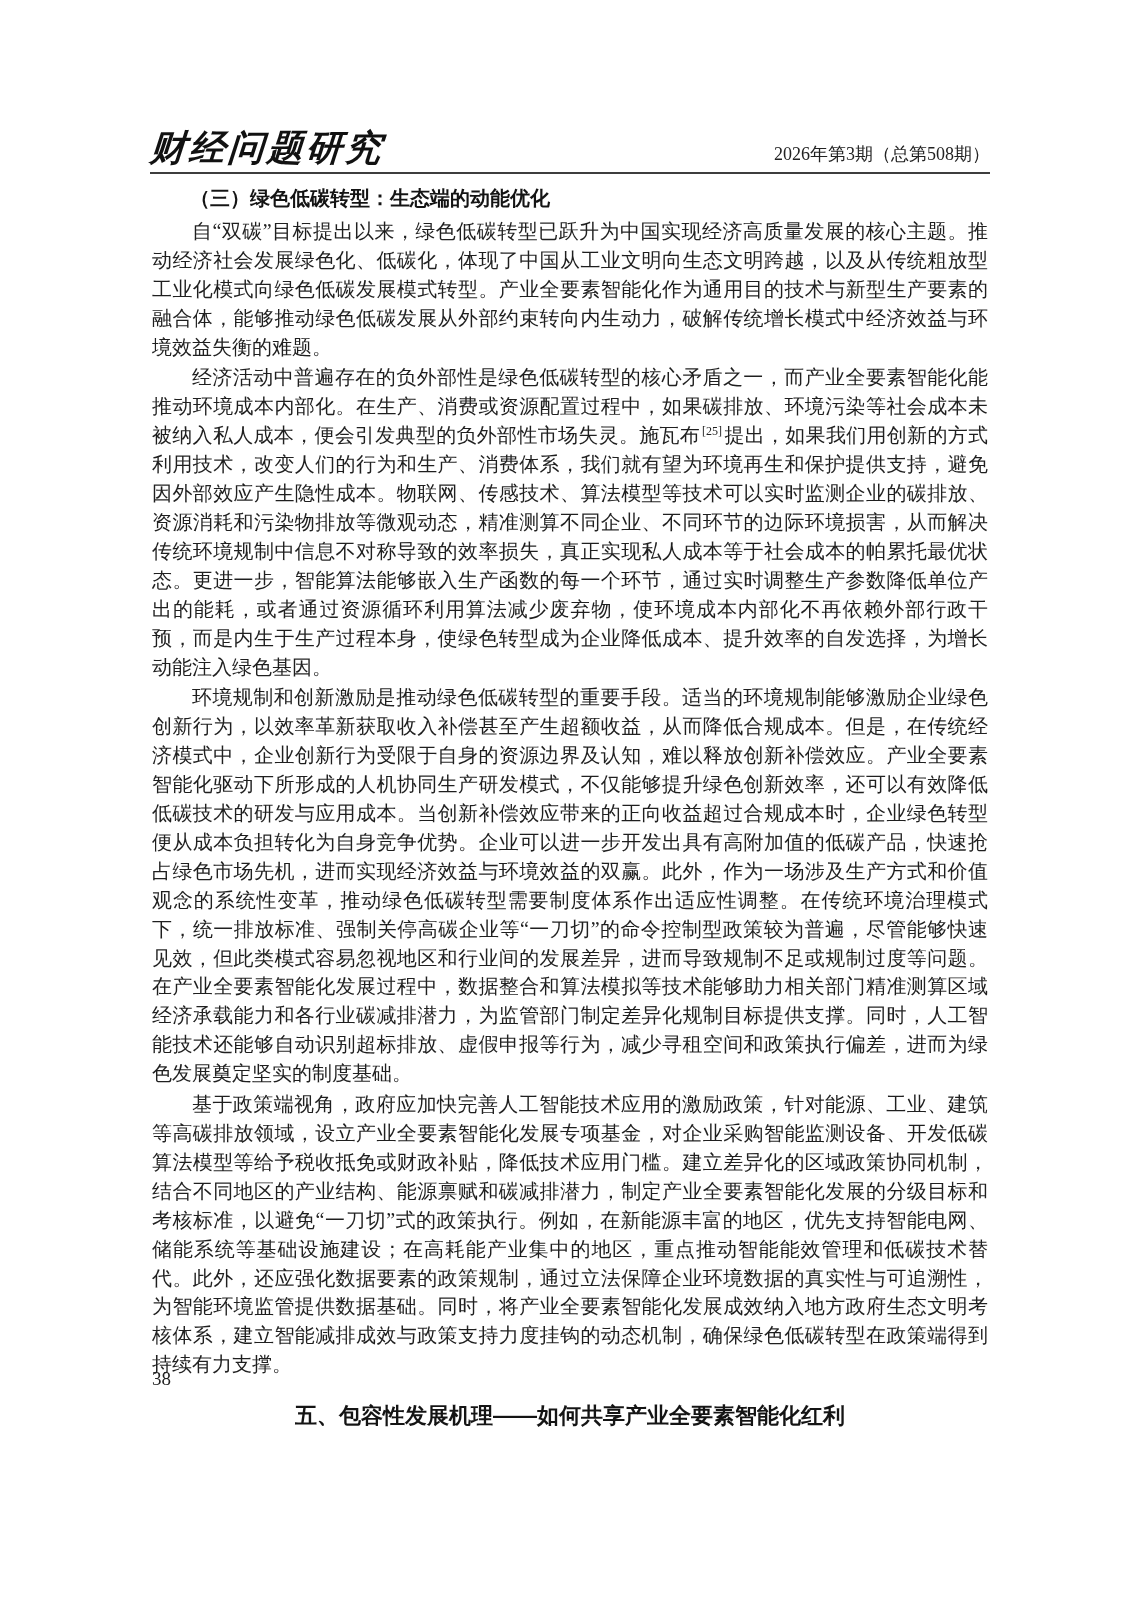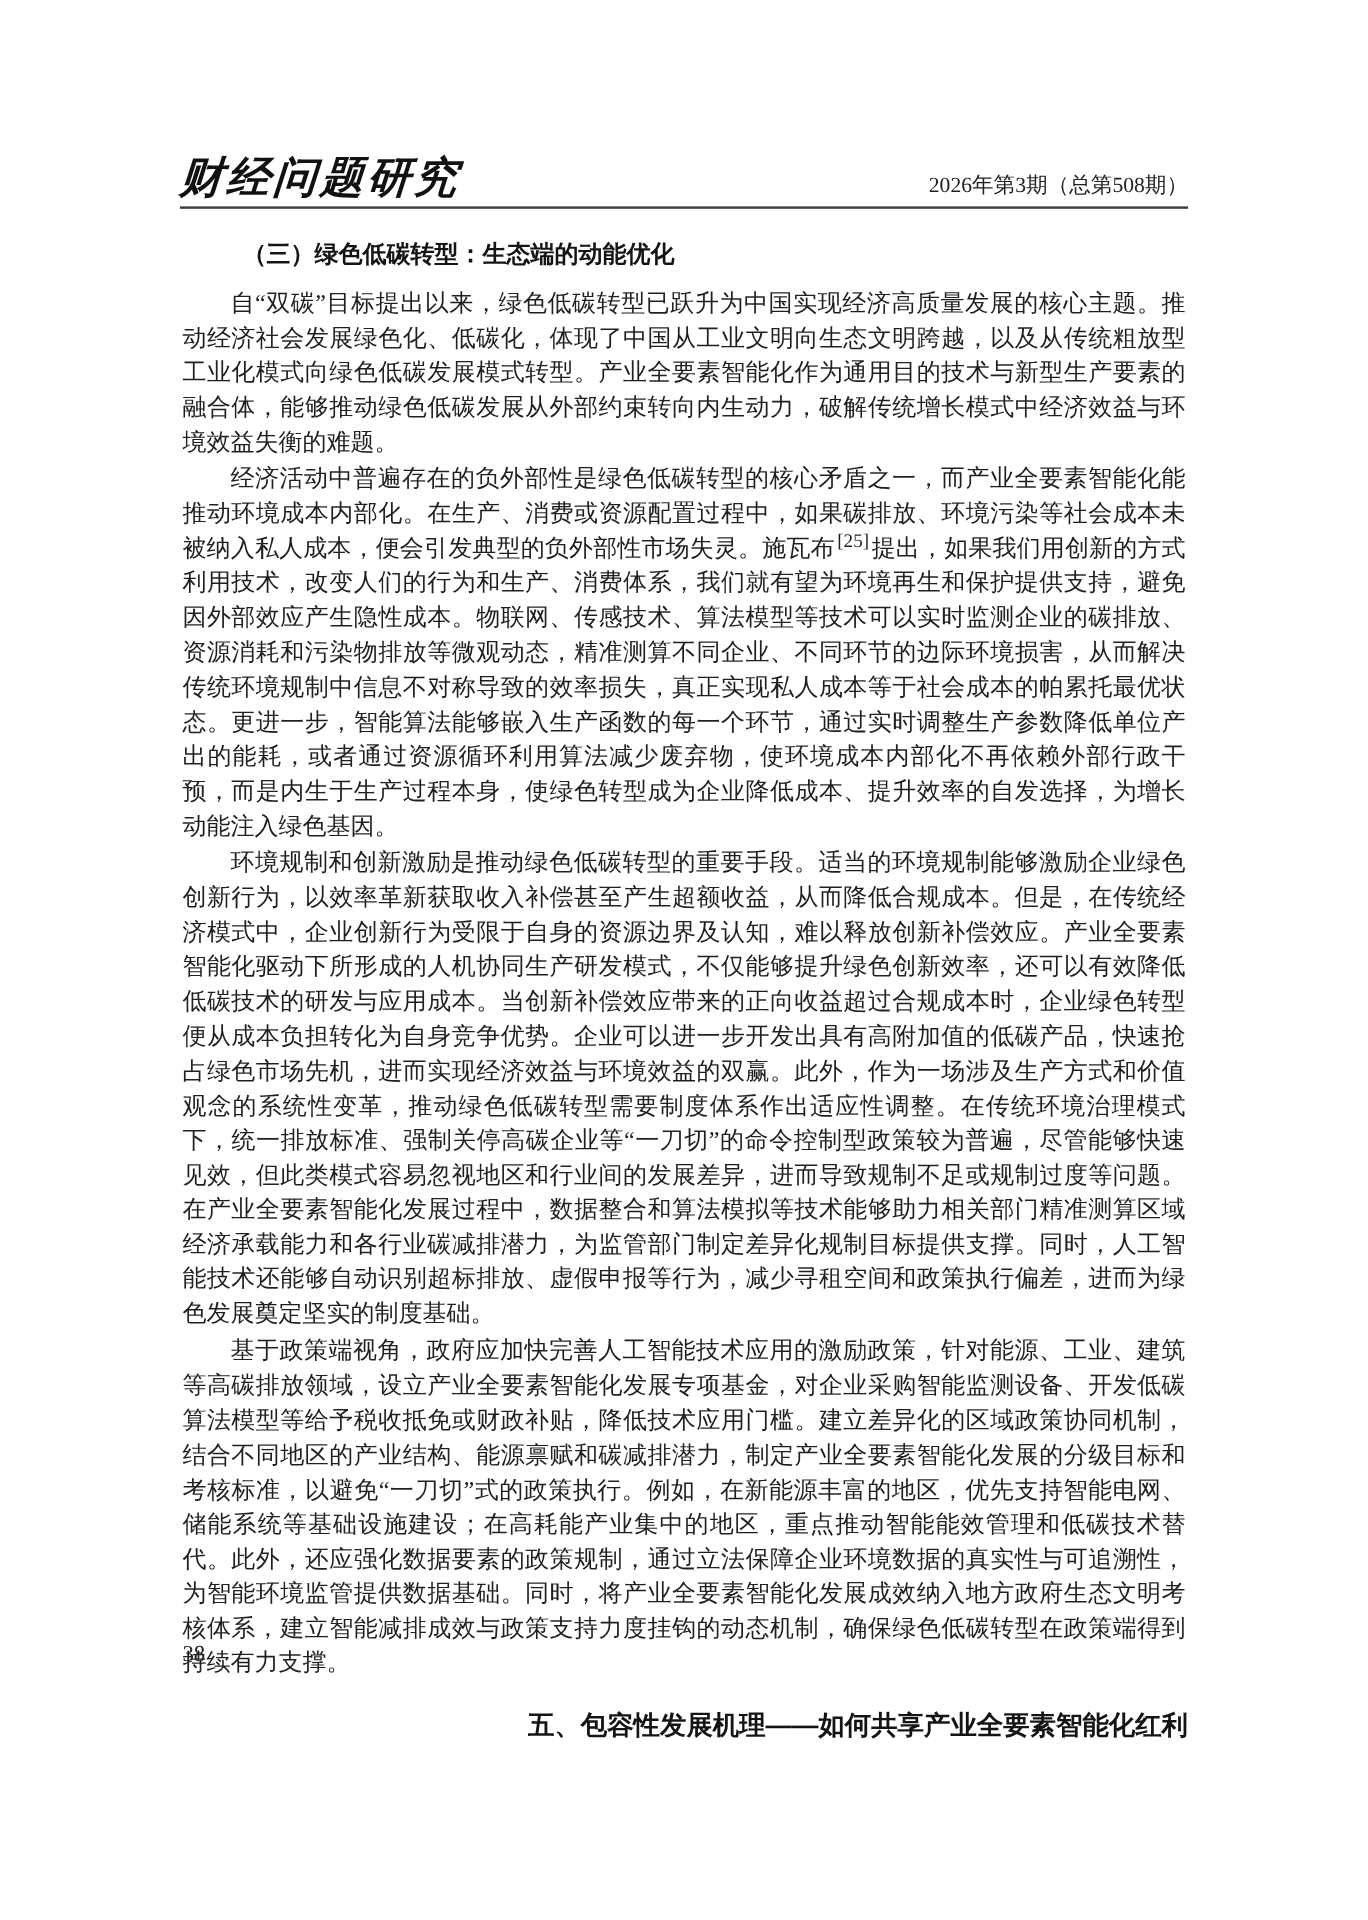--- a/index.html
+++ b/index.html
@@ -49,44 +49,44 @@
   .main-content {
     position: absolute;
     top: 186px;
     left: 150px;
     width: 840px;
     font-size: 20px;
     line-height: 28.9px;
     text-align: justify;
   }
   .subheading {
-    font-family: Liberation Serif, serif;
+    font-family: Liberation Mono, monospace;
     font-size: 20px;
     font-weight: bold;
-    margin: 12px;
+    margin: 0;
     text-indent: 2em;
     line-height: 28.9px;
     text-align: left;
     color: #141414;
   }
   .main-content p {
     margin: 2px;
     text-indent: 2em;
   }
   .citation-sup {
-    font-size: 16px;
+    font-size: 12px;
     vertical-align: super;
     line-height: 0;
     padding: 0 2px;
   }
   .section-heading {
     font-family: "Liberation Sans", "DejaVu Sans", sans-serif;
     font-size: 22px;
     font-weight: bold;
-    text-align: right;
+    text-align: center;
     text-indent: 0;
     margin: 22px 0 25px 0;
     line-height: 30px;
     color: #141414;
   }
   .page-number {
     position: absolute;
     left: 152px;
     top: 1368px;
     font-size: 19px;

